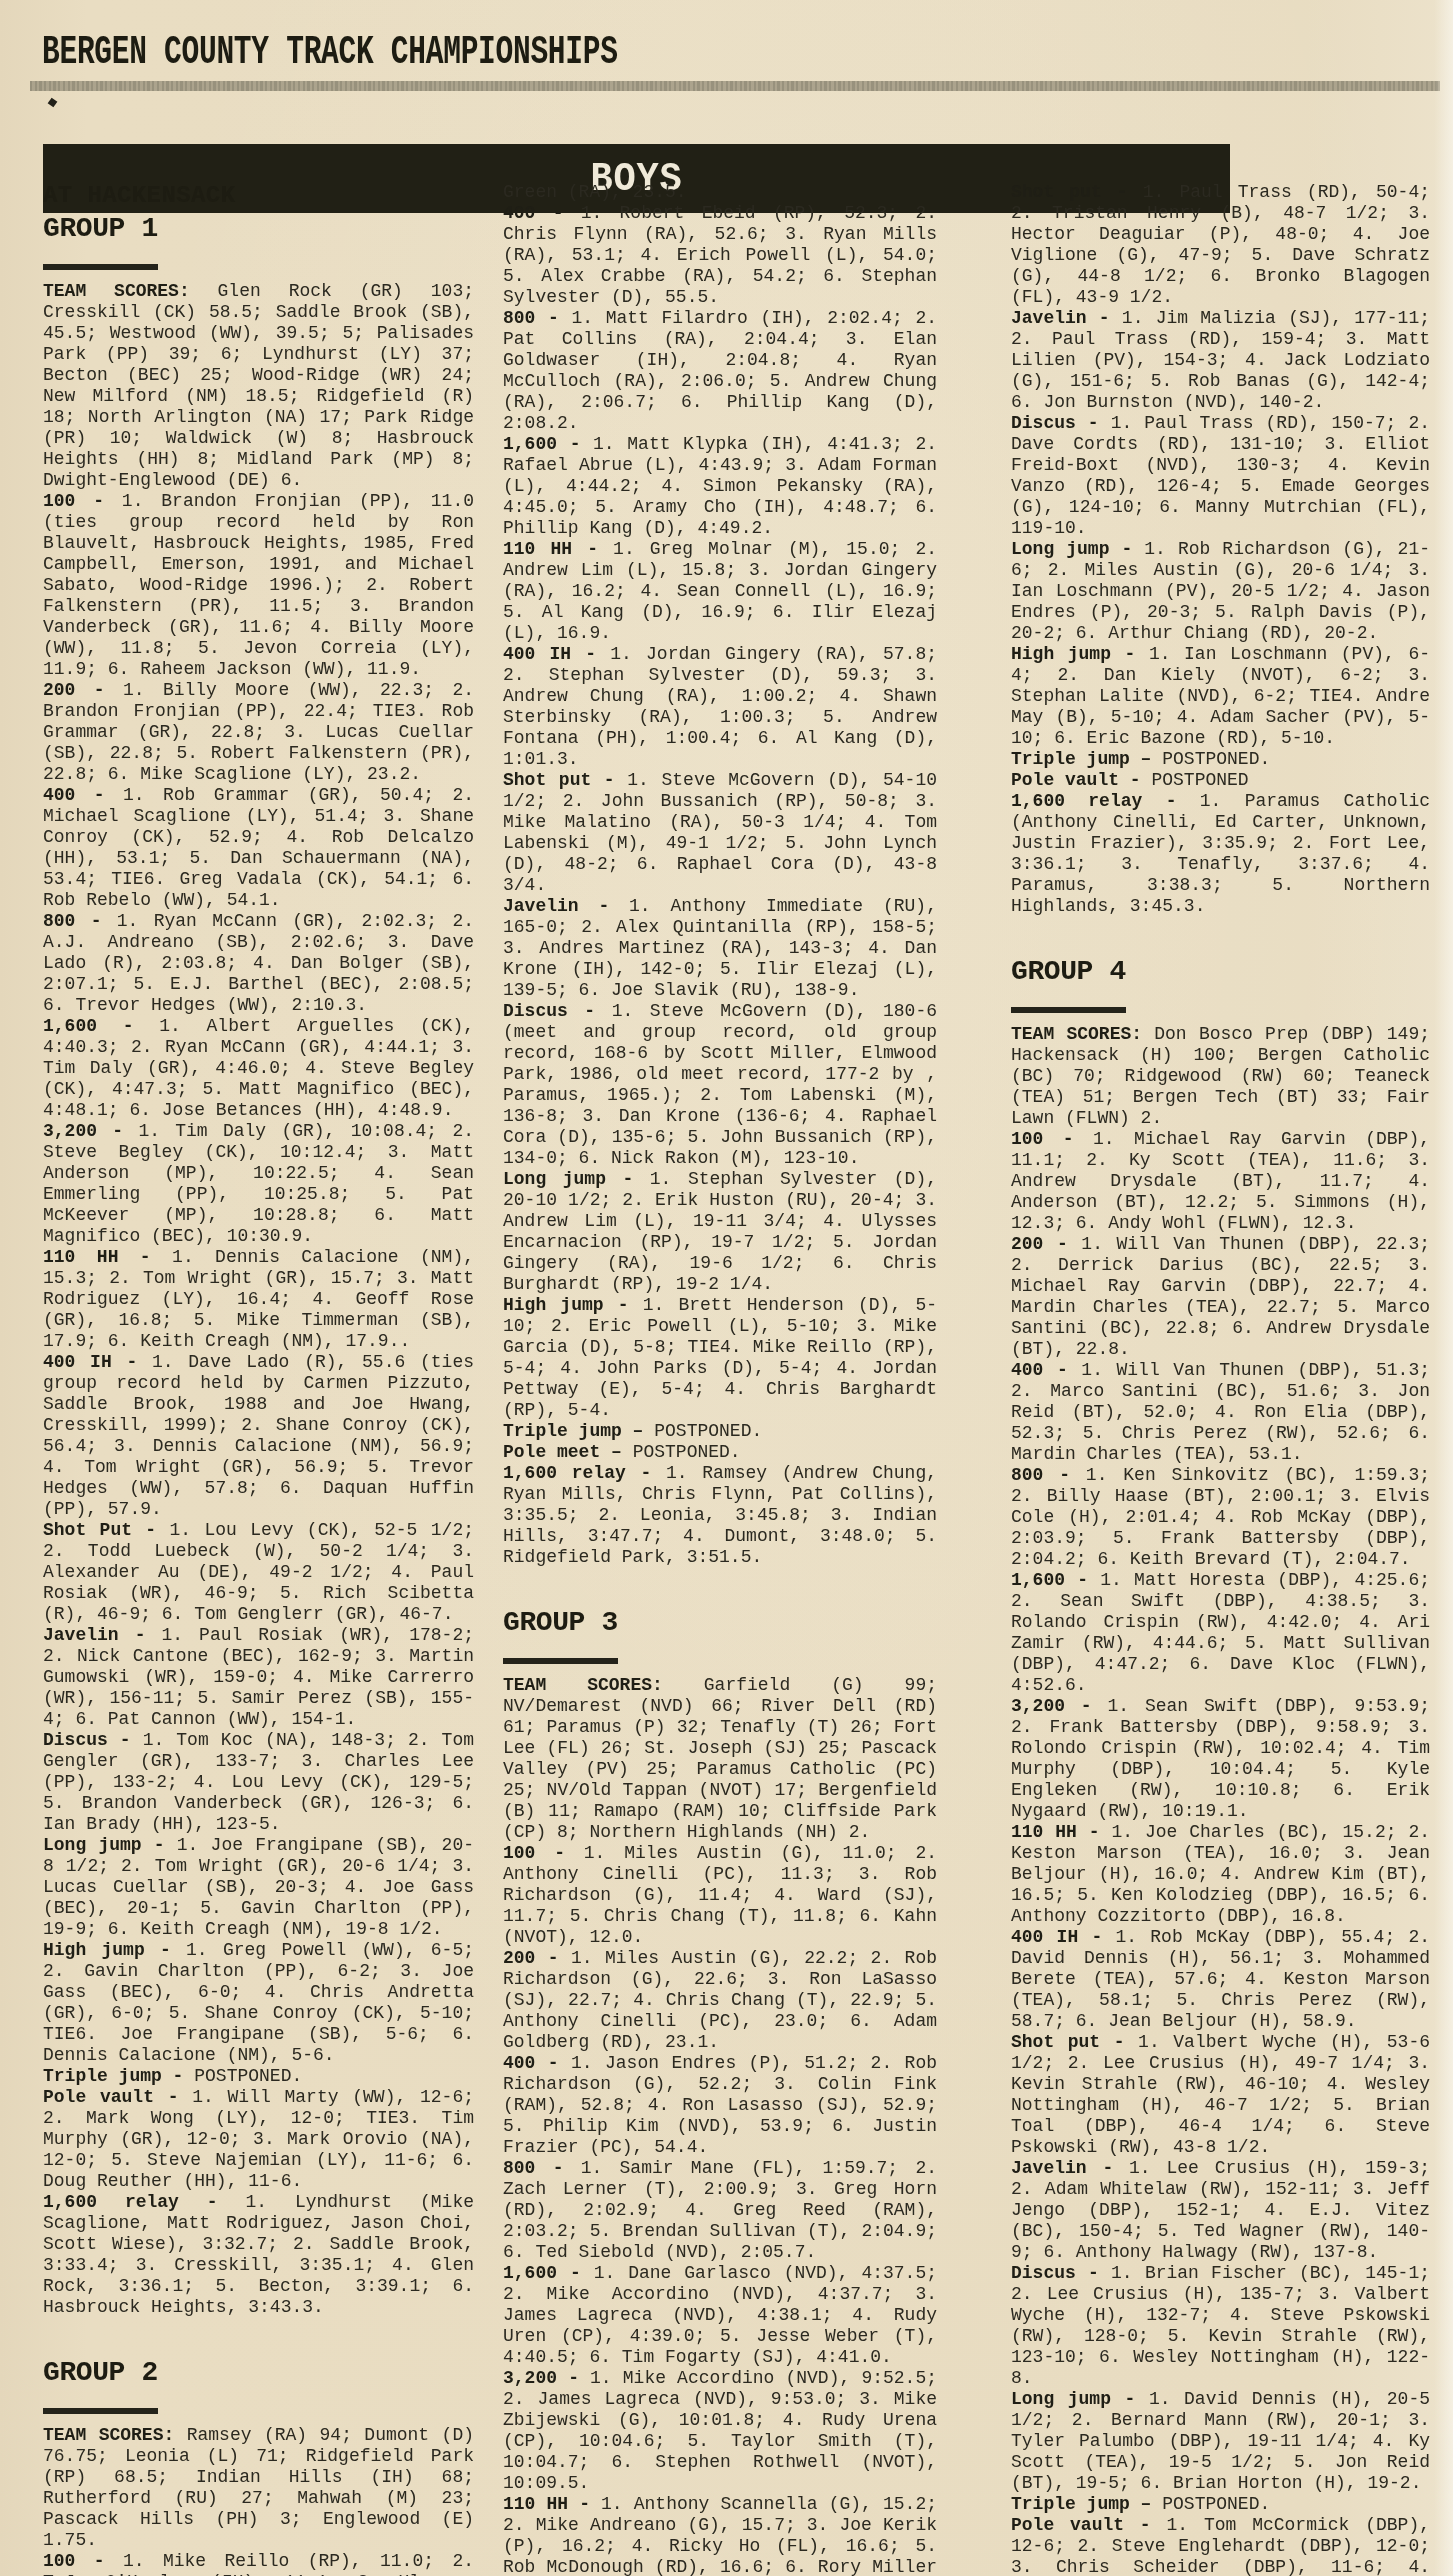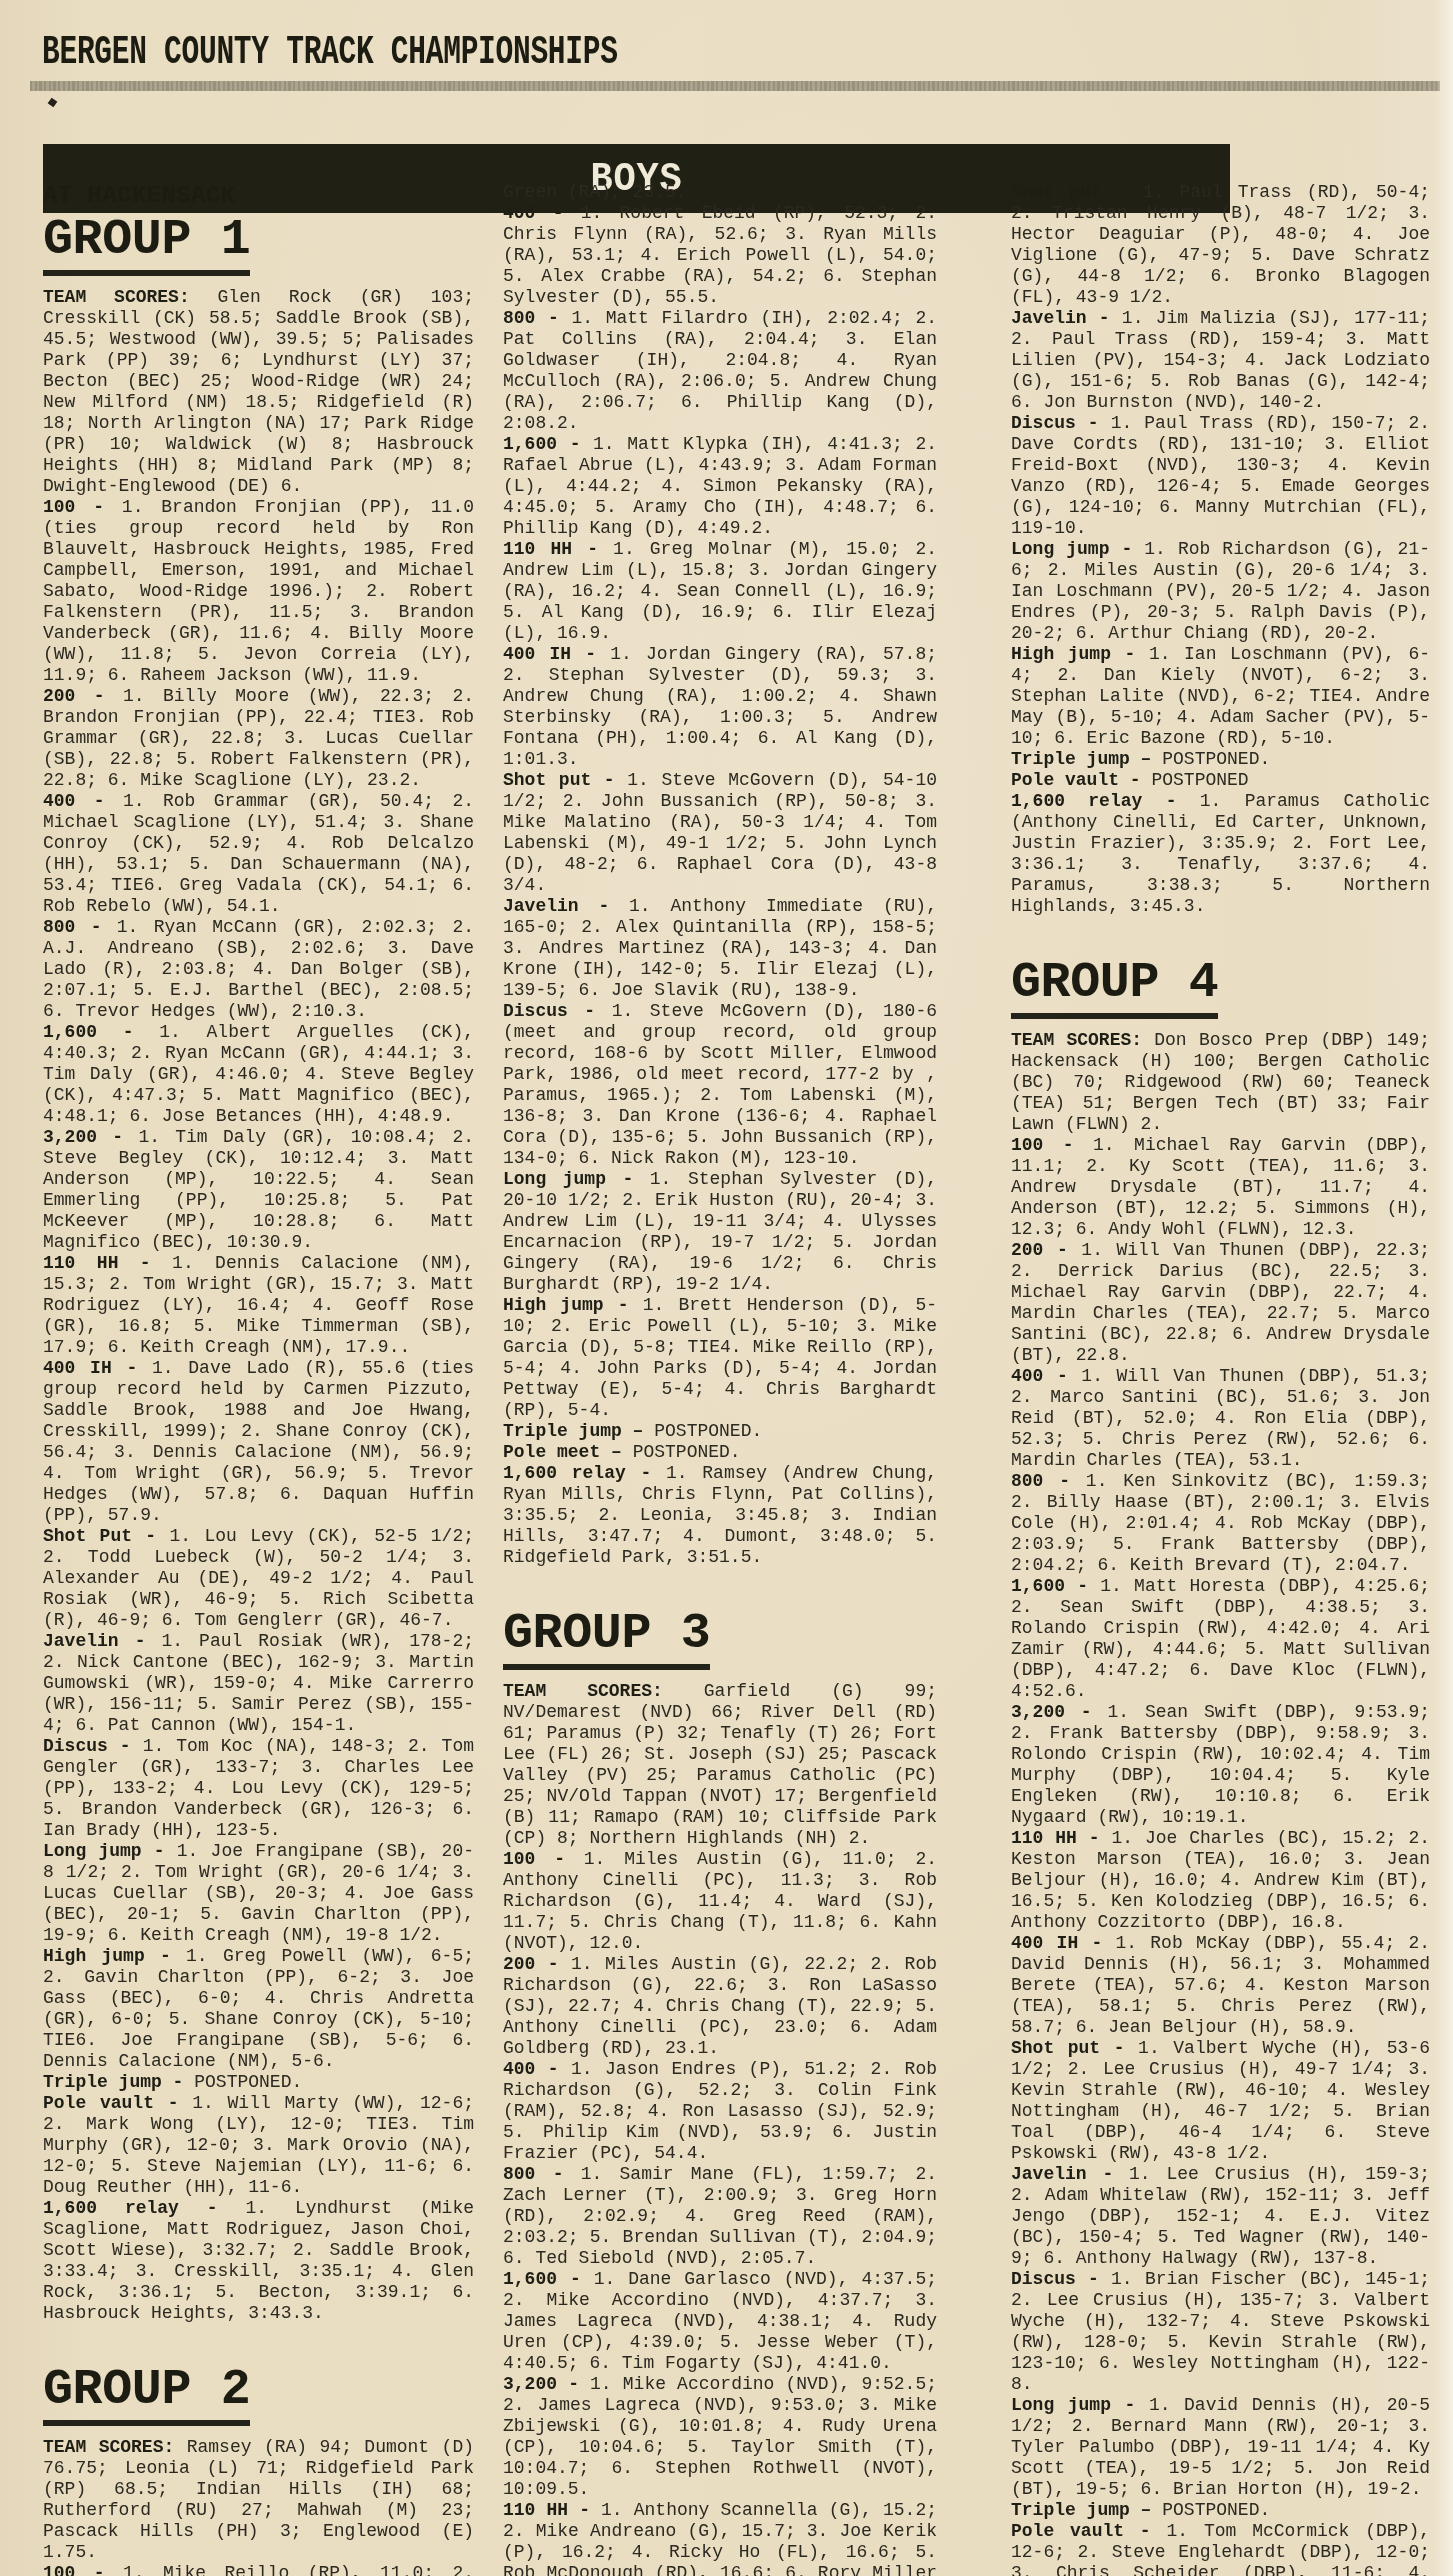--- a/index.html
+++ b/index.html
@@ -46,23 +46,23 @@
   .columns{position:absolute;left:0;top:182px;width:1453px;}
   .col{position:absolute;top:0;}
   .col-1{left:43px;width:431px;}
   .col-2{left:503px;width:434px;}
   .col-3{left:1011px;width:419px;}
   .dateline{
     margin:0 0 6.2px 0;font-size:24px;font-weight:800;color:#1d1c12;
     letter-spacing:0.4px;
   }
   .group-head{
-    margin:0 0 11px 0;font-size:50px;font-weight:800;color:#1d1c12;
+    margin:0 0 11px 0;font-size:28px;font-weight:800;color:#1d1c12;
     line-height:1;display:table;letter-spacing:-0.4px;
-    border-bottom:6.2px solid #24231a;padding-bottom:5px;
+    border-bottom:6.2px solid #24231a;padding-bottom:21px;
   }
   .entry + .group-head{margin-top:41px;}
   .dateline + .group-head{margin-top:3.1px;}
   .entry{
     margin:0;font-size:18px;line-height:21px;text-align:justify;
     color:#2b2920;
   }
   .entry b{color:#1f1e15;}
 </style>
 </head>

